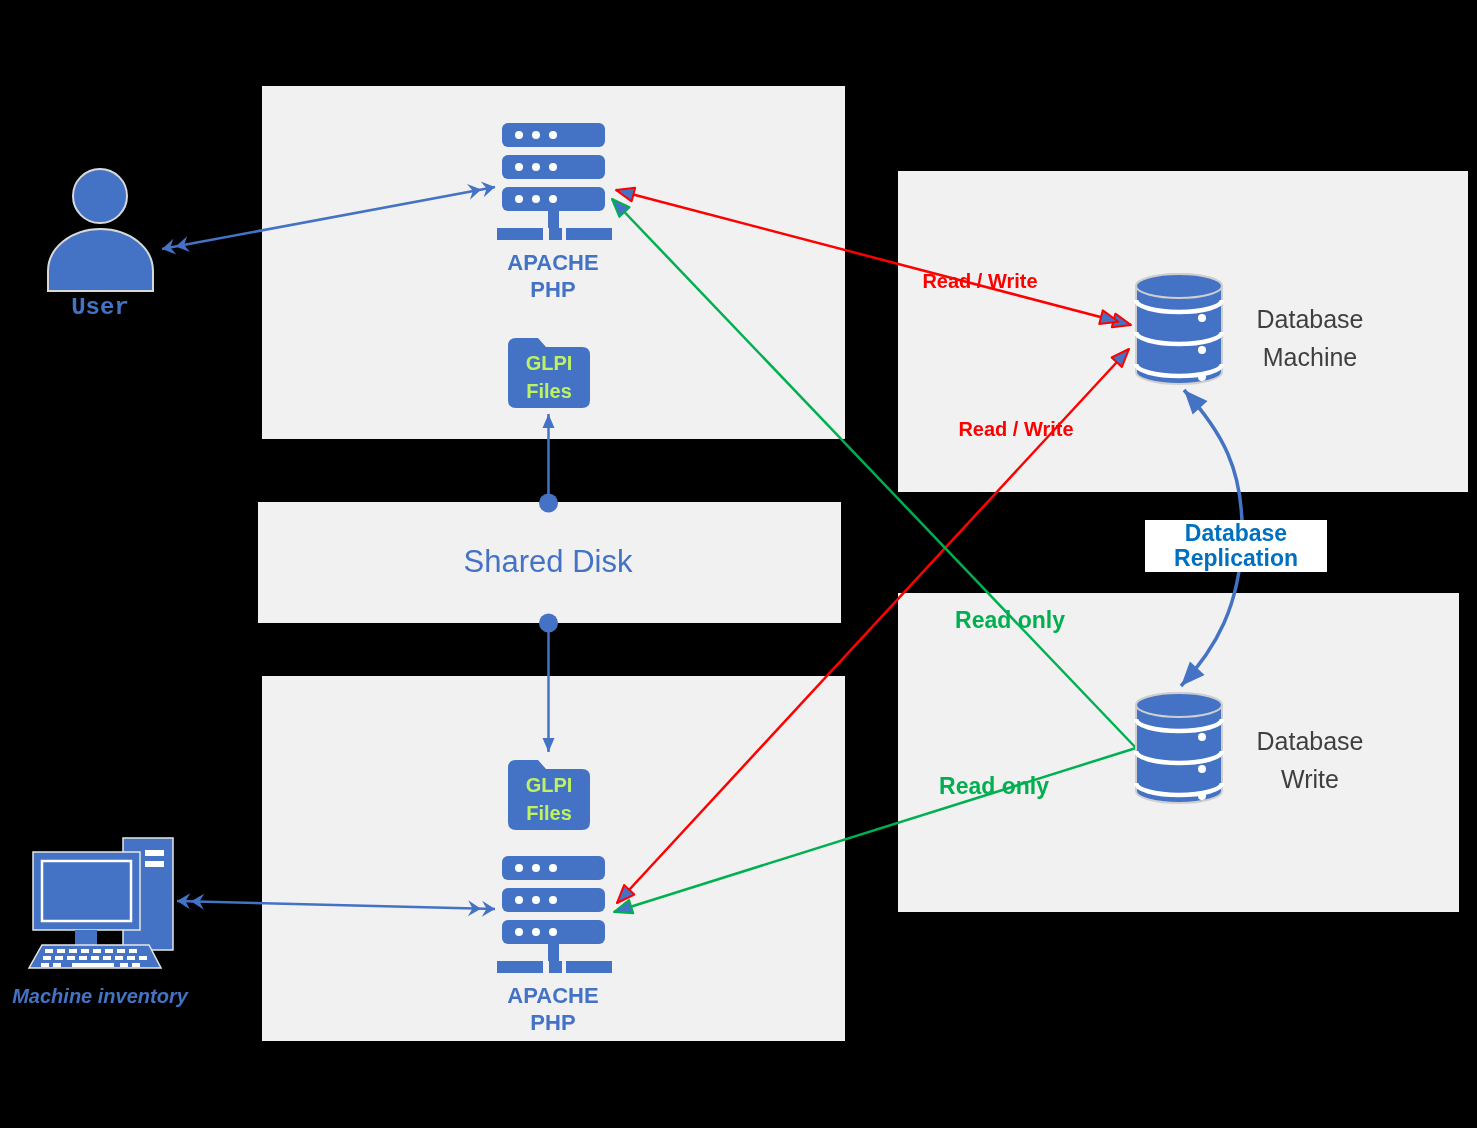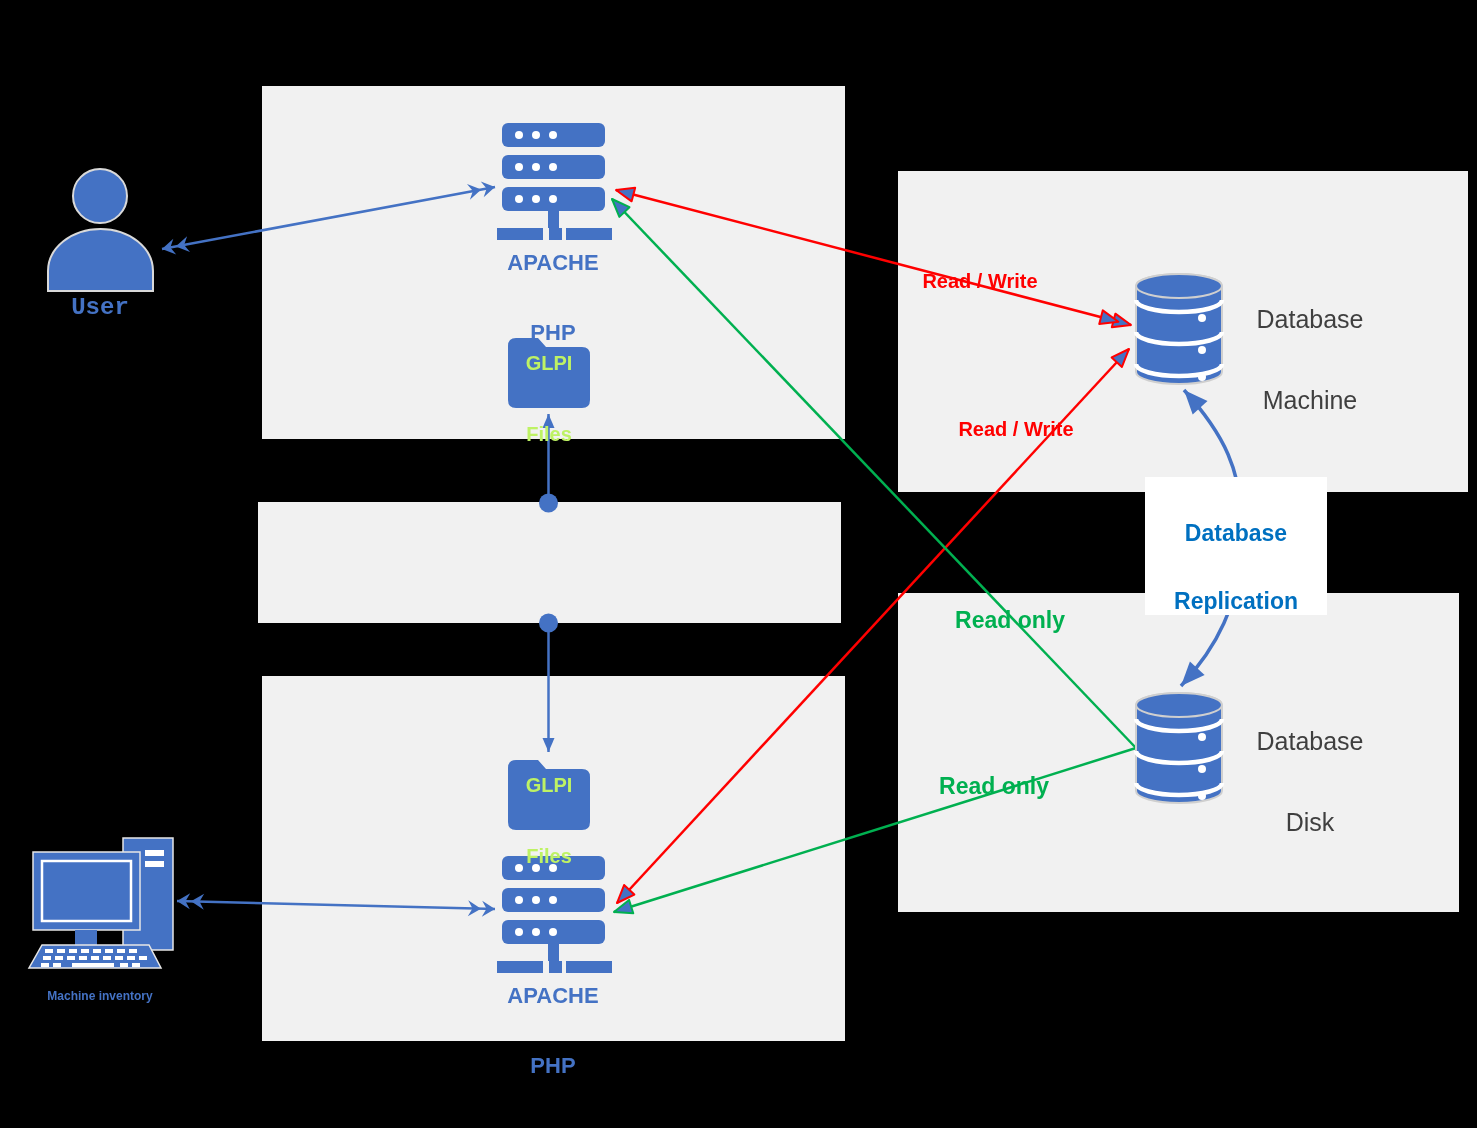--- a/index.html
+++ b/index.html
@@ -6,33 +6,33 @@
     --blue:#4472C4; --box:#F1F1F1; --red:#FF0000; --green:#00B050;
     --dark:#3F3F3F; --rep:#0070C0; --bg:#000000; --outline:#D9D9D9; --white:#FFFFFF;
   }
   html,body{margin:0;padding:0;background:var(--bg);}
   .canvas{position:relative;width:1477px;height:1128px;background:var(--bg);
           font-family:"Liberation Sans",sans-serif;overflow:hidden;}
   .gbox{position:absolute;background:var(--box);}
   svg.overlay{position:absolute;left:0;top:0;z-index:2;}
   .lbl{position:absolute;z-index:3;text-align:center;white-space:nowrap;
        transform:translate(-50%,-50%);}
-  .lbl span{display:block;margin-top:43px;}
+  .lbl span{display:block;}
   .blue-b{color:var(--blue);font-weight:bold;}
   .f-blue{fill:var(--blue);}
   .f-white{fill:var(--white);}
   .edge-red{stroke:var(--red);stroke-width:2.5;fill:none;}
   .edge-green{stroke:var(--green);stroke-width:2.5;fill:none;}
   .edge-blue{stroke:var(--blue);stroke-width:2.5;fill:none;}
   .edge-rep{stroke:var(--blue);stroke-width:3.5;fill:none;}
   .user-label{font-size:24px;}
   .apache-label{font-size:22px;line-height:27px;}
   .glpi-label{color:#bef264;font-weight:bold;font-size:20px;line-height:28px;}
   .nfs-label{color:var(--blue);font-size:31px;line-height:44px;}
-  .machine-label{font-size:12px;}
+  .machine-label{font-size:20px;font-style:italic;}
   .rw-label{color:var(--red);font-weight:bold;font-size:20px;}
   .ro-label{color:var(--green);font-weight:bold;font-size:23px;}
   .db-label{color:var(--dark);font-size:25px;line-height:38px;}
   .rep-label{background:var(--white);color:var(--rep);font-weight:bold;
              font-size:23px;line-height:25px;width:182px;padding:1px 0;}
 </style>
 </head>
 <body>
 
 <div class="canvas">
@@ -172,20 +172,21 @@
     <span>APACHE</span>
     <span>PHP</span>
   </div>
 
   <div class="lbl glpi-label" style="left:549px;top:377px;">
     <span>GLPI</span>
     <span>Files</span>
   </div>
 
   <div class="lbl nfs-label" style="left:548px;top:562px;">
+    <span>Shared Disk</span>
   </div>
 
   <div class="lbl glpi-label" style="left:549px;top:799px;">
     <span>GLPI</span>
     <span>Files</span>
   </div>
 
   <div class="lbl blue-b apache-label" style="left:553px;top:1009px;">
     <span>APACHE</span>
     <span>PHP</span>
@@ -193,21 +194,21 @@
 
   <div class="lbl blue-b machine-label" style="left:100px;top:996px;">Machine inventory</div>
 
   <div class="lbl db-label" style="left:1310px;top:338px;">
     <span>Database</span>
     <span>Machine</span>
   </div>
 
   <div class="lbl db-label" style="left:1310px;top:760px;">
     <span>Database</span>
-    <span>Disk</span>
+    <span>Write</span>
   </div>
 
   <div class="lbl rw-label" style="left:980px;top:281px;">Read / Write</div>
   <div class="lbl rw-label" style="left:1016px;top:429px;">Read / Write</div>
 
   <div class="lbl ro-label" style="left:1010px;top:620px;">Read only</div>
   <div class="lbl ro-label" style="left:994px;top:786px;">Read only</div>
 
   <div class="lbl rep-label" style="left:1236px;top:546px;">
     <span>Database</span>

